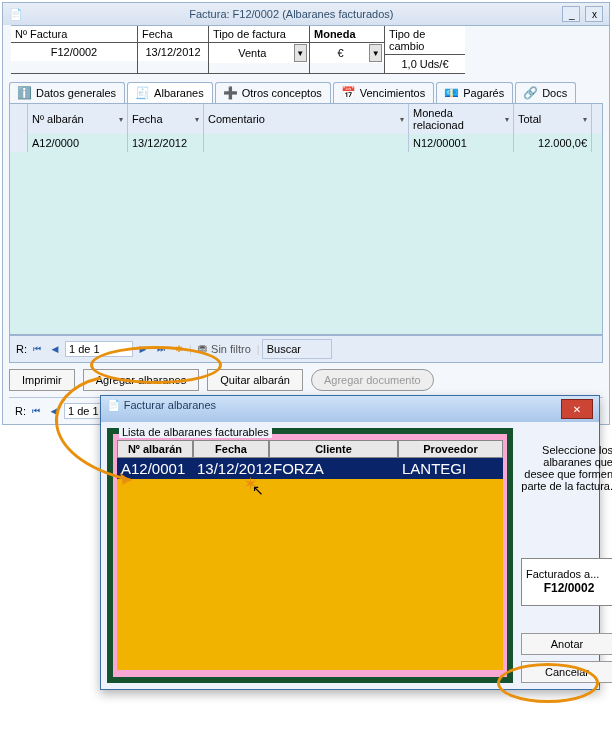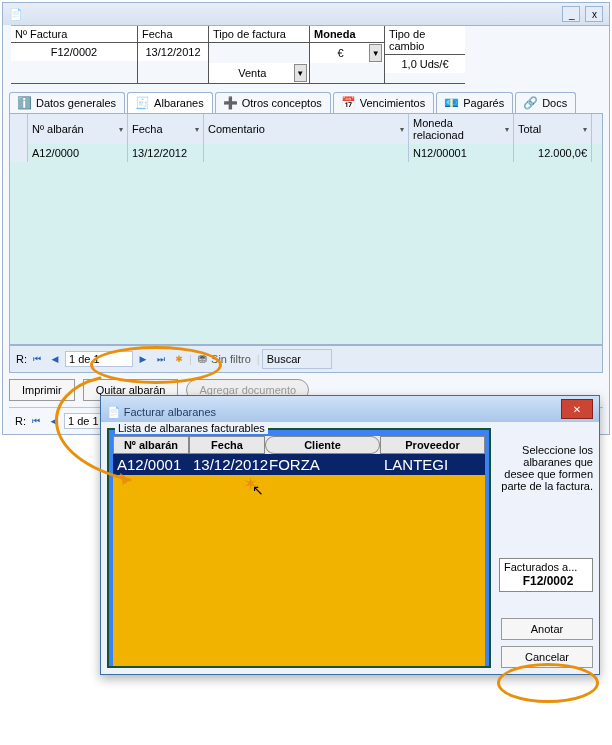--- a/index.html
+++ b/index.html
@@ -204,38 +204,38 @@
   .dialog {
     position:absolute;
     border:1px solid #3b6ea5;
     background:#eef3fb;
     box-shadow:0 4px 10px rgba(0,0,0,0.3);
     width:498px;
   }
   .dlg-titlebar {
     background: linear-gradient(#cfe2f8, #a9c6ea);
     display:flex;
-    align-items:flex-end;
+    align-items:flex-start;
     justify-content:space-between;
     padding:3px 6px;
   }
   .dlg-titlebar .dlg-title { color:#1d3b5f; font-weight:normal; }
   .dlg-titlebar .close-btn {
     width:30px; height:18px;
     background:#cc4433;
     border:1px solid #80231a;
     color:#fff;
     display:flex; align-items:center; justify-content:center;
   }
   .dlg-body { padding:6px; display:flex; gap:8px; }
   .dlg-left { flex:1; }
   .dlg-groupbox {
-    border:2px solid #14532d;
-    padding:6px 4px 0 4px;
-    background:#3b82f6;
+    border:6px solid #14532d;
+    padding:6px 4px 7px 4px;
+    background:#f9a8d4;
     position:relative;
   }
   .dlg-group-title {
     position:absolute;
     top:-8px; left:6px;
     background:#eef3fb;
     padding:0 3px;
     font-size:11px;
   }
   .dlg-grid-head {
@@ -256,34 +256,34 @@
     overflow:hidden;
   }
   .dlg-row { display:flex; background:#0a246a; color:#fff; }
   .dlg-row .dc {
     padding:2px 4px;
     box-sizing:border-box;
     font-size:15px;
   }
   .dc1 { width:76px; }
   .dc2 { width:76px; }
-  .dc3 { width:115px;border-radius:9px; }
+  .dc3 { width:129px; }
   .dc4 { width:105px; }
 
   .dlg-right {
     width:108px;
     display:flex;
     flex-direction:column;
     justify-content:space-between;
     margin-top:16px;
   }
   .dlg-hint { text-align:right; font-size:11px; }
   .dlg-factbox {
     border:1px solid #888;
-    padding:2px 4px;
+    padding:9px 4px;
     background:#fff;
     text-align:right;
     margin-top:6px;
   }
   .dlg-factbox input {
     width:100%;
     text-align:center;
     border:none;
     font-weight:bold;
     font-size:12px;
@@ -299,40 +299,41 @@
     padding:4px 4px;
   }
 </style>
 </head>
 <body>
 
 <div class="win main-window">
 
   <div class="titlebar">
     <span>📄</span>
+    <span class="title">Factura: F12/0002 (Albaranes facturados)</span>
     <span class="controls">
       <button>_</button>
       <button>x</button>
     </span>
   </div>
 
   <div class="header-grid">
     <div class="col" style="width:126px;">
       <div class="lbl">Nº Factura</div>
       <div class="val">
           <input class="bold" value="F12/0002" style="">
         </div>
     </div>
     <div class="col" style="width:70px;">
       <div class="lbl">Fecha</div>
       <div class="val">
           <input value="13/12/2012" style="">
         </div>
     </div>
-    <div class="col" style="width:100px;gap:20px;">
+    <div class="col" style="width:100px;">
       <div class="lbl">Tipo de factura</div>
       <div class="val">
         <input style="text-align: center;" value="Venta">
         <span class="combo-arrow">▼</span>
       </div>
     </div>
     <div class="col" style="width:74px;">
       <div class="lbl bold">Moneda</div>
       <div class="val">
         <input value="€" style="">
@@ -422,20 +423,21 @@
     <span class="filterlbl">
       <span>⛃</span>
       <span>Sin filtro</span>
     </span>
     <span style="color:#ccc;">|</span>
     <span class="search">Buscar</span>
   </div>
 
   <div class="actions">
     <button class="btn">Imprimir</button>
+    <button class="btn">Agregar albaranes</button>
     <button class="btn">Quitar albarán</button>
     <button class="btn" disabled="">Agregar documento</button>
   </div>
 
   <div class="recnav recnav2" style="border-top:1px solid #b7c6dc;">
     <span>R:</span>
     <button class="navbtn">⏮</button>
     <button class="navbtn">◀</button>
     <input value="1 de 1" style="">
     <button class="navbtn">▶</button>

